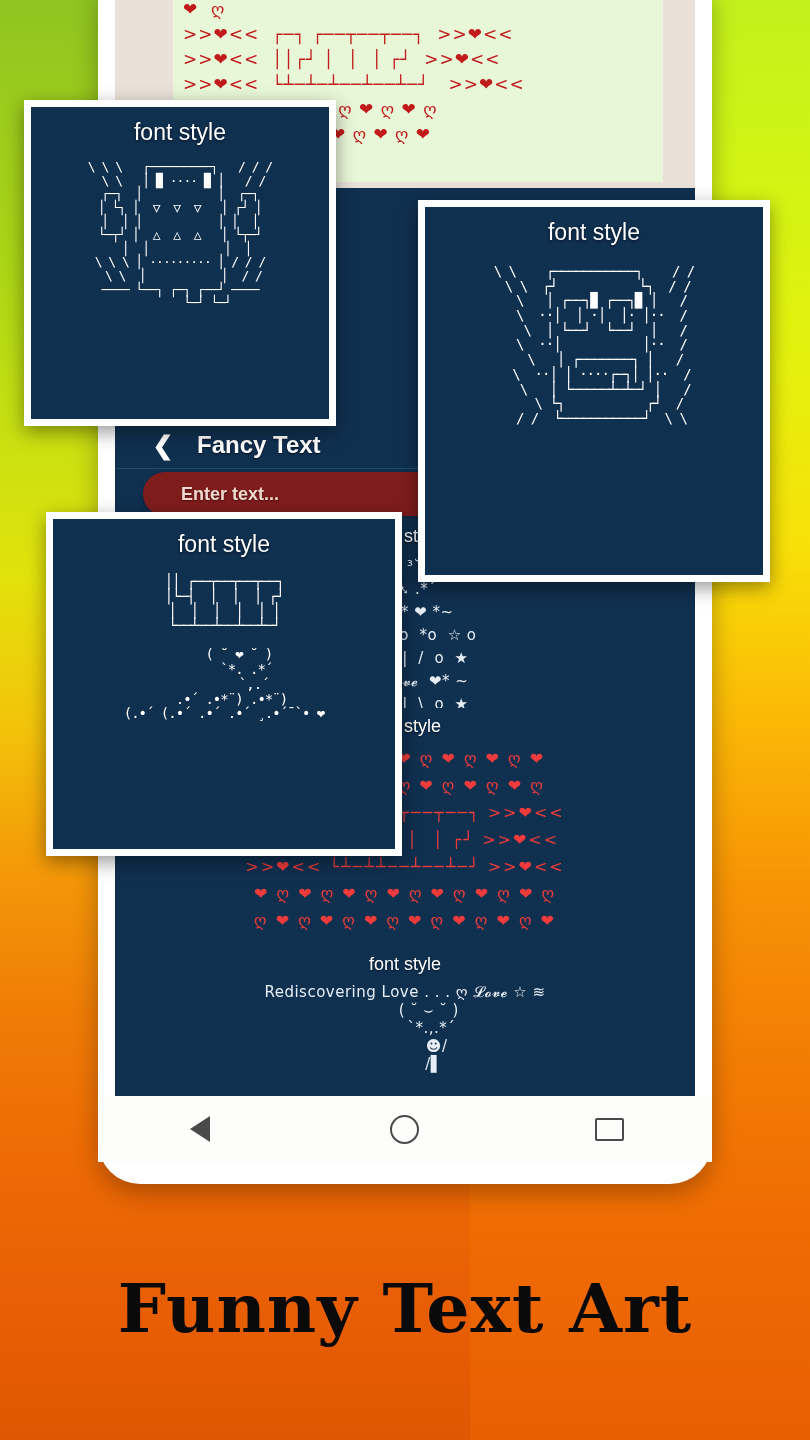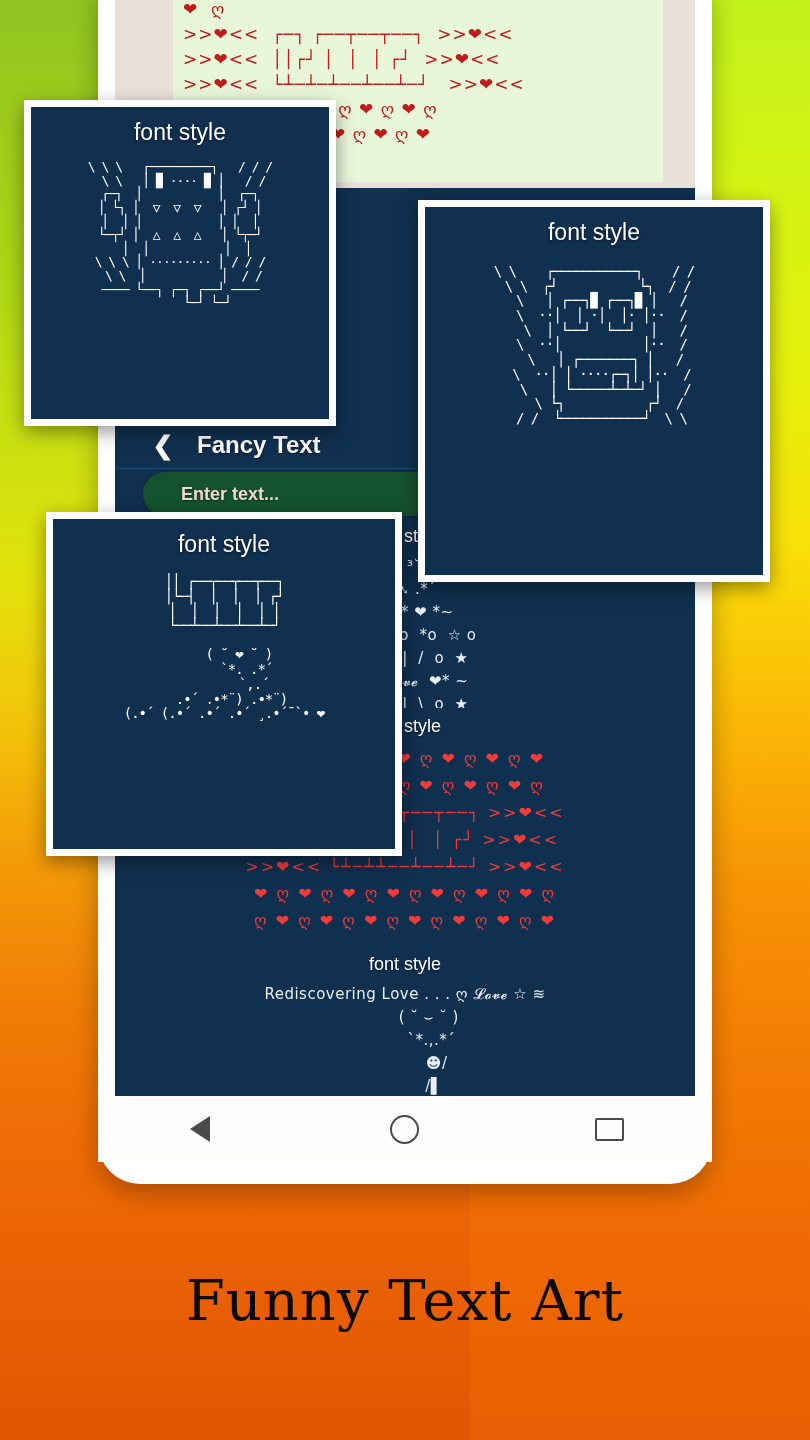--- a/index.html
+++ b/index.html
@@ -66,21 +66,21 @@
     width:40px;height:40px;margin-left:28px;
     display:flex;align-items:center;justify-content:center;
     color:#fff;font-size:25px;font-weight:bold;cursor:pointer;
   }
   .appbar-title{
     color:#ffffff;font-size:24px;font-weight:bold;margin-left:14px;
     text-shadow:0 1px 2px rgba(0,0,0,.6);
   }
   .searchbox{
     position:absolute;left:28px;top:484px;width:536px;height:44px;
-    background:#14532d;border-radius:22px;
+    background:#7f1d1d;border-radius:22px;
     display:flex;align-items:center;box-shadow:0 2px 4px rgba(0,0,0,.25);
   }
   .searchbox .ph{
     color:#f1d9cf;font-size:18px;font-weight:bold;margin-left:38px;
     text-shadow:0 1px 2px rgba(0,0,0,.45);
   }
 
   
   .row{
     position:absolute;left:0;width:580px;background:#103050;
@@ -92,21 +92,21 @@
     font-size:18px;padding-top:8px;text-shadow:0 1px 2px rgba(0,0,0,.55);
   }
   .row .art{
     text-align:center;white-space:pre;font-size:15px;line-height:23px;
     padding:8px 4px 10px;letter-spacing:.5px;
   }
   #row1{top:530px;height:190px;}
   #row2{top:720px;height:238px;}
   #row3{top:958px;height:150px;}
   #row2 .art{font-size:16px;line-height:27px;letter-spacing:2px;}
-  #row3 .art{font-size:15px;line-height:23px;}
+  #row3 .art{font-size:15px;line-height:18px;}
 
   
   .navbar{
     position:absolute;left:0;top:1108px;width:614px;height:66px;
     background:#fdfdfb;display:flex;align-items:center;justify-content:space-around;
   }
   .nav-btn{width:70px;height:40px;display:flex;align-items:center;justify-content:center;cursor:pointer;}
   .tri{width:0;height:0;border-top:13px solid transparent;border-bottom:13px solid transparent;border-right:20px solid #4a4a4a;}
   .circ{width:25px;height:25px;border:2px solid #4a4a4a;border-radius:50%;}
   .sq{width:25px;height:19px;border:2px solid #4a4a4a;border-radius:2px;}
@@ -132,22 +132,22 @@
   #card2 .fart{font-size:14px;padding-top:18px;letter-spacing:-1px;}
   #card3{left:46px;top:512px;width:342px;height:330px;}
   #card3 .fart{font-size:14px;padding-top:16px;letter-spacing:-1px;}
 
   .heart{color:#ef3b3b;}
   .hb{color:#c11a1a;}
 
   
   .app-title{
     position:absolute;left:0;top:1268px;width:810px;text-align:center;
-    font-family:"DejaVu Serif", serif;font-weight:normal;
-    font-size:56px;color:#0a0a0a;letter-spacing:1px;
+    font-family:"DejaVu Serif", serif;font-weight:bold;
+    font-size:68px;color:#0a0a0a;letter-spacing:1px;
   }
 </style>
 </head>
 <body>
 
 <div class="bg-right"></div>
 
 <div class="phone">
 
   <div class="phone-screen">

